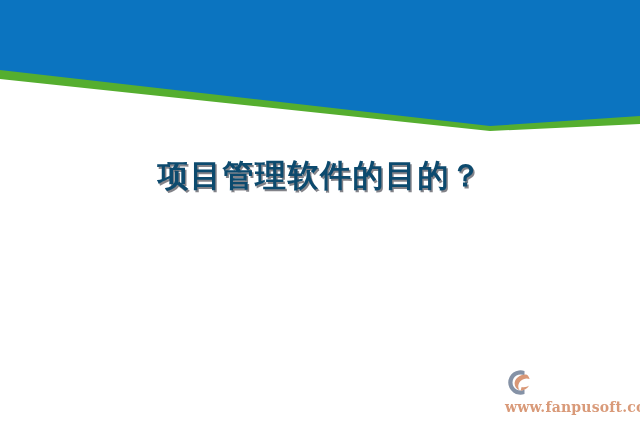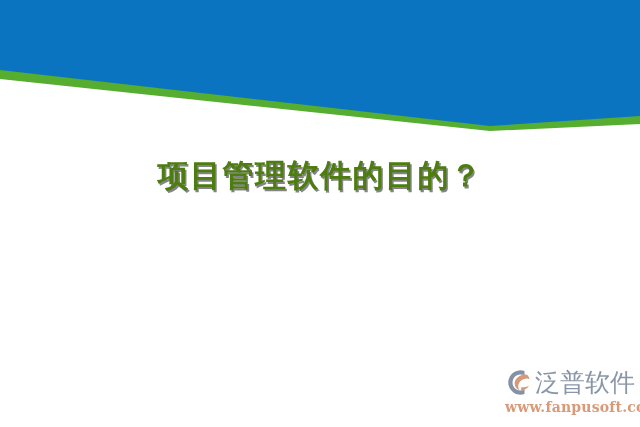--- a/index.html
+++ b/index.html
@@ -35,21 +35,21 @@
     width: 640px;
     text-align: center;
     line-height: 1.0;
   }
   .title-line {
     display: block;
     font-family: "DejaVu Sans", "Liberation Sans", sans-serif;
     font-weight: bold;
     font-size: 31px;
     letter-spacing: 1.5px;
-    color: #4d7c0f;
+    color: #0c4a6e;
     text-shadow: 1.5px 1.5px 0 rgba(30,30,40,0.55);
     white-space: nowrap;
   }
   .title-line.line1 { margin-bottom: 19px; }
 
   
   .logo {
     position: absolute;
     left: 504px;
     top: 366px;
@@ -113,18 +113,17 @@
 
         <path d="M21.6 6.4 C15.0 6.4 10.6 11.0 10.6 15.6
                  C10.6 19.0 12.8 21.4 15.6 22.3
                  C13.6 19.4 13.9 15.6 16.6 12.9
                  C19.0 10.5 22.6 9.8 25.6 10.9
                  C24.9 8.3 23.5 6.4 21.6 6.4 Z" fill="#d99877"></path>
 
         <path d="M16.6 22.8 C19.8 22.8 23.2 20.8 25.2 17.6
                  C23.0 19.2 20.0 19.7 17.6 19.0 Z" fill="#d99877"></path>
       </svg>
-      <span class="logo-word">泛普软件</span>
     </div>
     <div class="logo-url">www.fanpusoft.com</div>
   </div>
 
 </div>
 
 </body></html>

